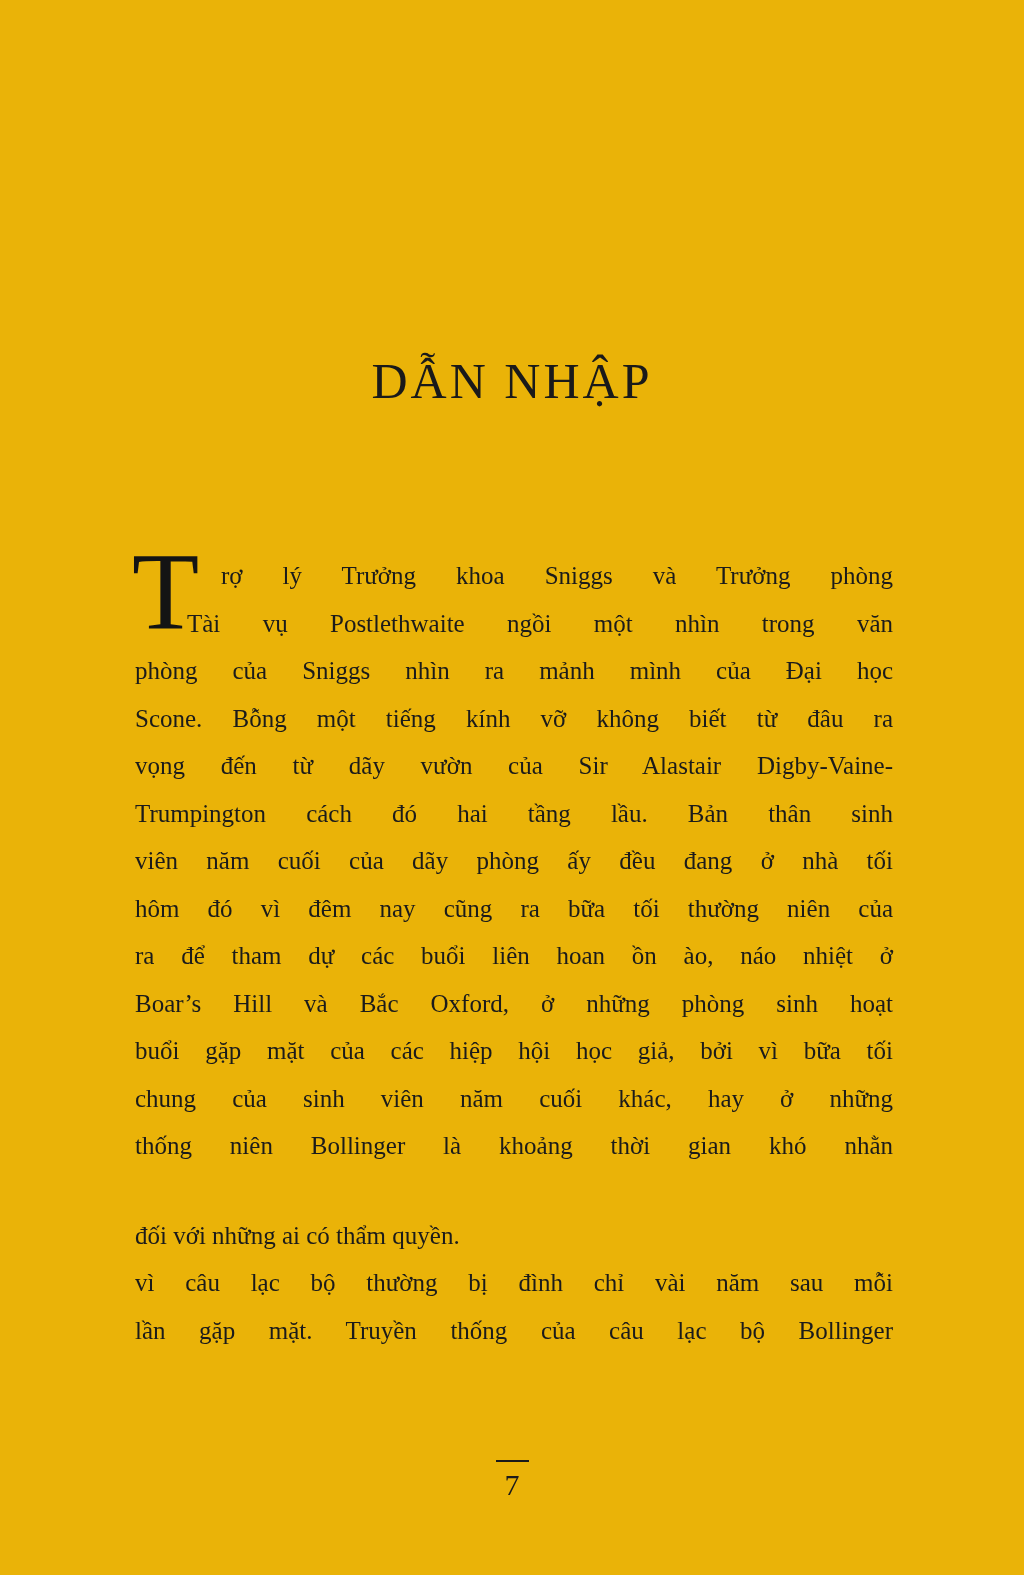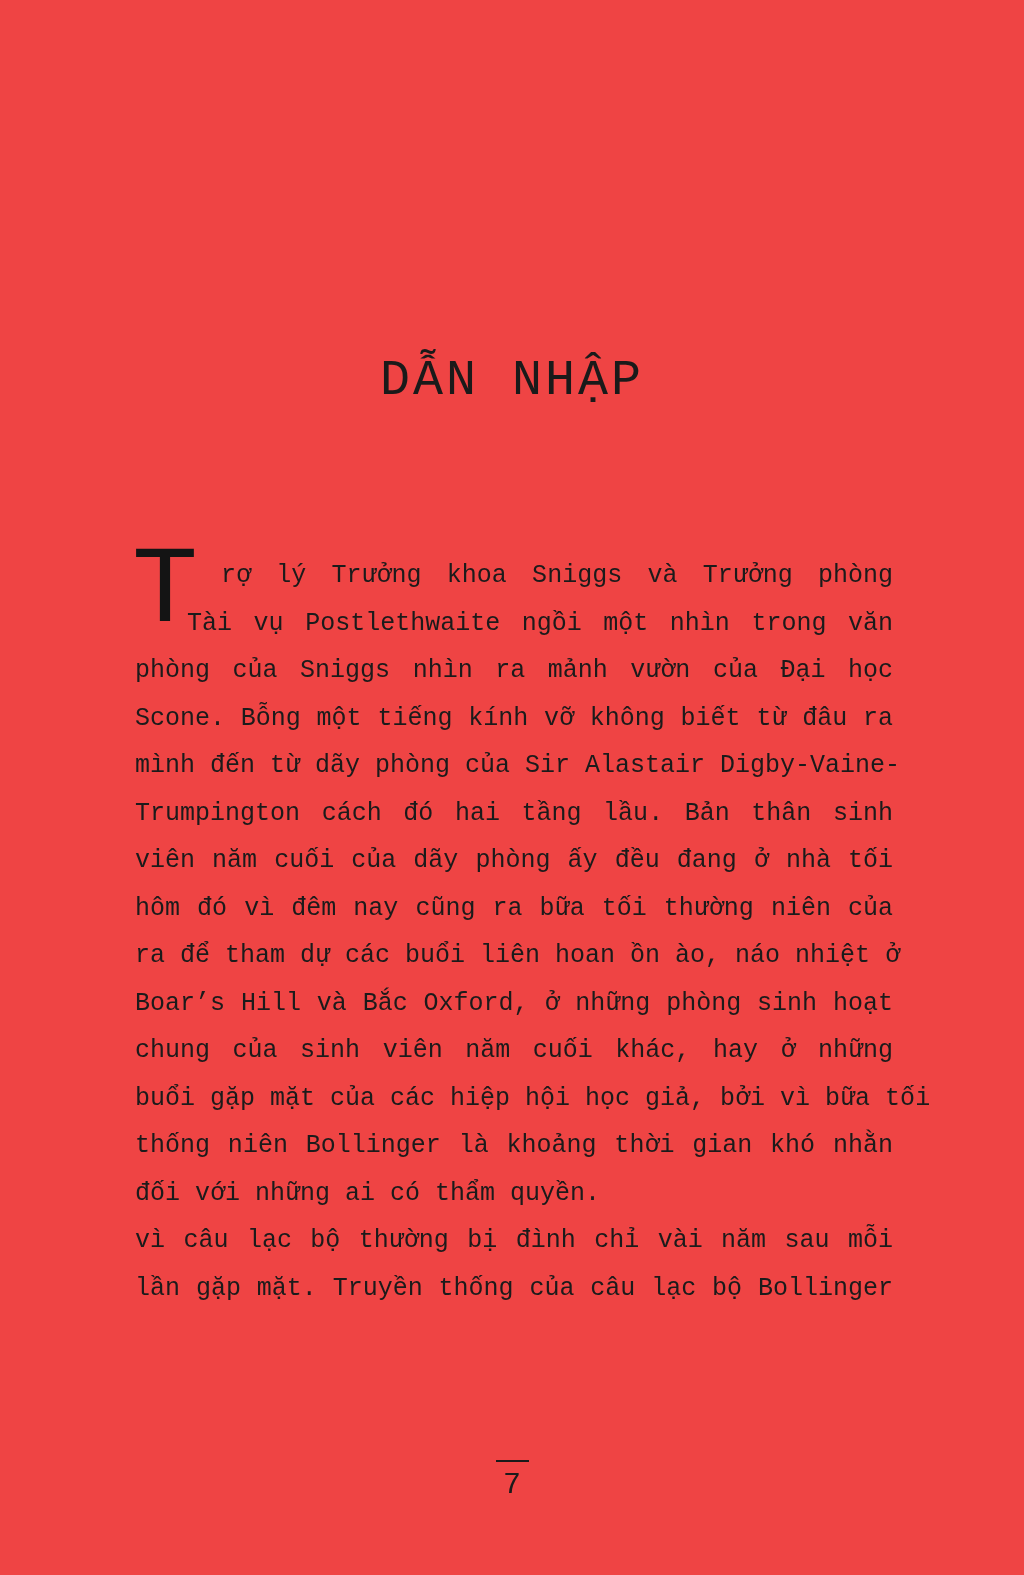--- a/index.html
+++ b/index.html
@@ -4,23 +4,23 @@
 <style>
   html, body {
     margin: 0;
     padding: 0;
     background: #ffffff;
   }
   .page {
     position: relative;
     width: 1024px;
     height: 1575px;
-    background: #ef4444;
+    background: #eab308;
     overflow: hidden;
-    font-family: Liberation Mono, monospace;
+    font-family: Liberation Serif, serif;
     color: #1a1a1a;
   }
   .chapter-title {
     position: absolute;
     top: 352px;
     left: 0;
     width: 100%;
     margin: 0;
     text-align: center;
     font-size: 50px;
@@ -46,21 +46,21 @@
     font-size: 25px;
     line-height: 47.5px;
     height: 47.5px;
     white-space: nowrap;
     text-align: justify;
     text-align-last: justify;
     color: #1b1b1b;
   }
   .line.dc1 { padding-left: 86px; }
   .line.dc2 { padding-left: 52px; }
-  .line.pend { text-align-last: left; }
+  .line.pend { text-align-last: left; margin-top: 42px; }
   .line.pindent { text-indent: 52px; }
   .footer-rule {
     position: absolute;
     left: 496px;
     top: 1460px;
     width: 33px;
     height: 2px;
     background: #1a1a1a;
   }
   .page-number {
@@ -77,30 +77,30 @@
 <body>
 
 <div class="page">
 
   <h1 class="chapter-title">DẪN NHẬP</h1>
 
   <div class="textblock">
     <span class="dropcap">T</span>
     <div class="line dc1">rợ lý Trưởng khoa Sniggs và Trưởng phòng</div>
     <div class="line dc2">Tài vụ Postlethwaite ngồi một nhìn trong văn</div>
-    <div class="line">phòng của Sniggs nhìn ra mảnh vườn của Đại học</div>
+    <div class="line">phòng của Sniggs nhìn ra mảnh mình của Đại học</div>
     <div class="line">Scone. Bỗng một tiếng kính vỡ không biết từ đâu ra</div>
-    <div class="line">mình đến từ dãy phòng của Sir Alastair Digby-Vaine-</div>
+    <div class="line">vọng đến từ dãy vườn của Sir Alastair Digby-Vaine-</div>
     <div class="line">Trumpington cách đó hai tầng lầu. Bản thân sinh</div>
     <div class="line">viên năm cuối của dãy phòng ấy đều đang ở nhà tối</div>
     <div class="line">hôm đó vì đêm nay cũng ra bữa tối thường niên của</div>
     <div class="line">ra để tham dự các buổi liên hoan ồn ào, náo nhiệt ở</div>
     <div class="line">Boar’s Hill và Bắc Oxford, ở những phòng sinh hoạt</div>
+    <div class="line">buổi gặp mặt của các hiệp hội học giả, bởi vì bữa tối</div>
     <div class="line">chung của sinh viên năm cuối khác, hay ở những</div>
-    <div class="line">buổi gặp mặt của các hiệp hội học giả, bởi vì bữa tối</div>
     <div class="line">thống niên Bollinger là khoảng thời gian khó nhằn</div>
     <div class="line pend">đối với những ai có thẩm quyền.</div>
     <div class="line">vì câu lạc bộ thường bị đình chỉ vài năm sau mỗi</div>
     <div class="line">lần gặp mặt. Truyền thống của câu lạc bộ Bollinger</div>
   </div>
 
   <div class="footer-rule"></div>
   <div class="page-number">7</div>
 
 </div>

